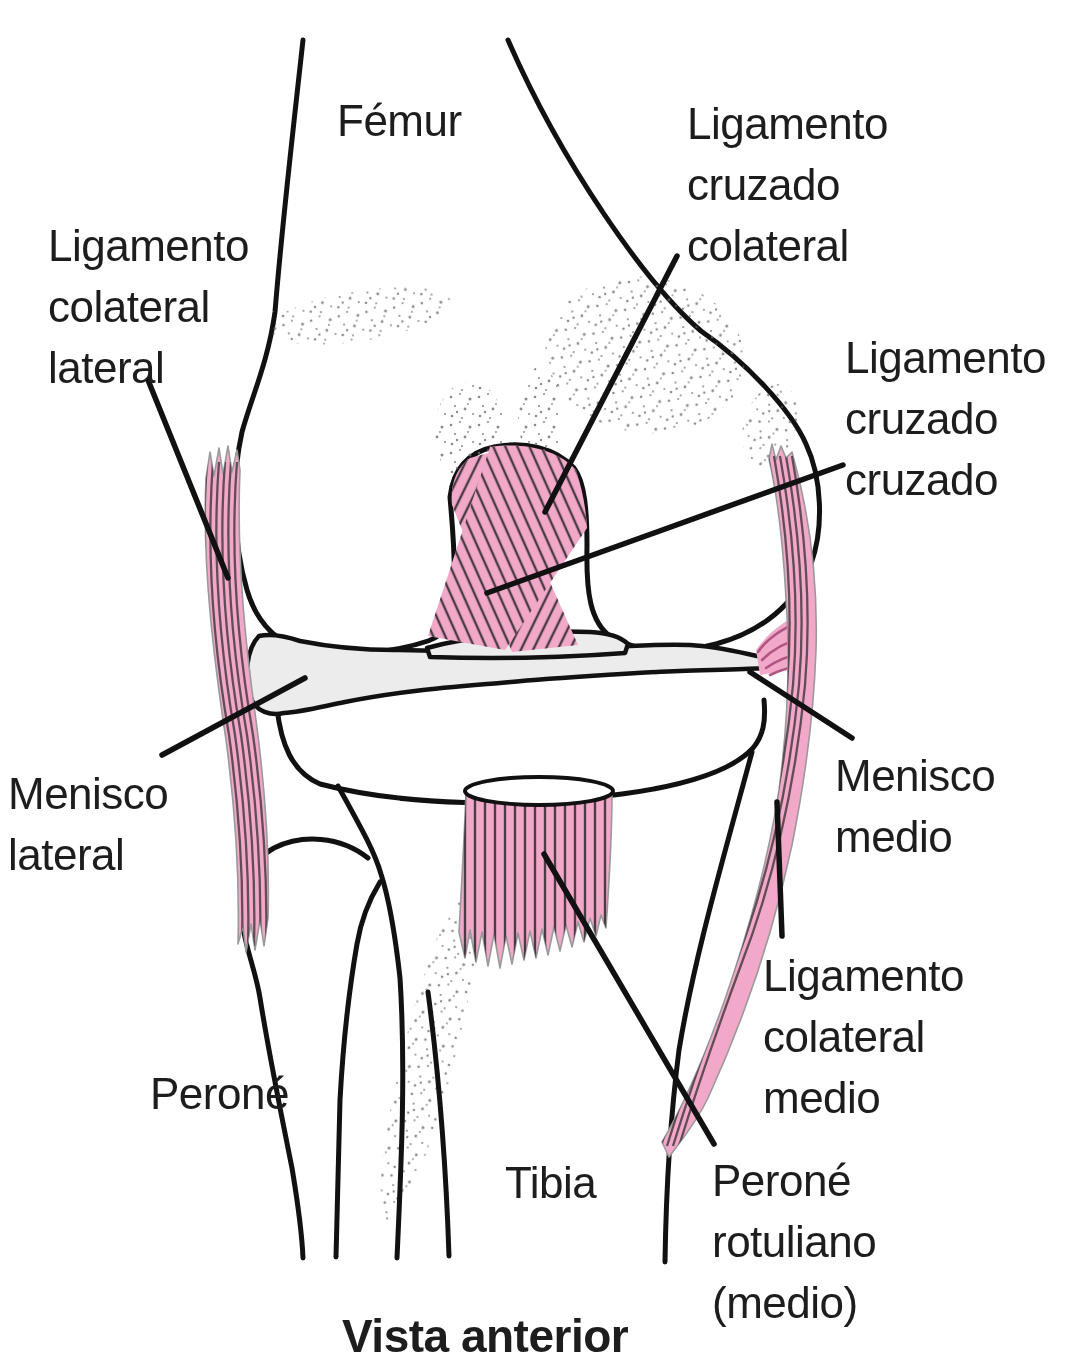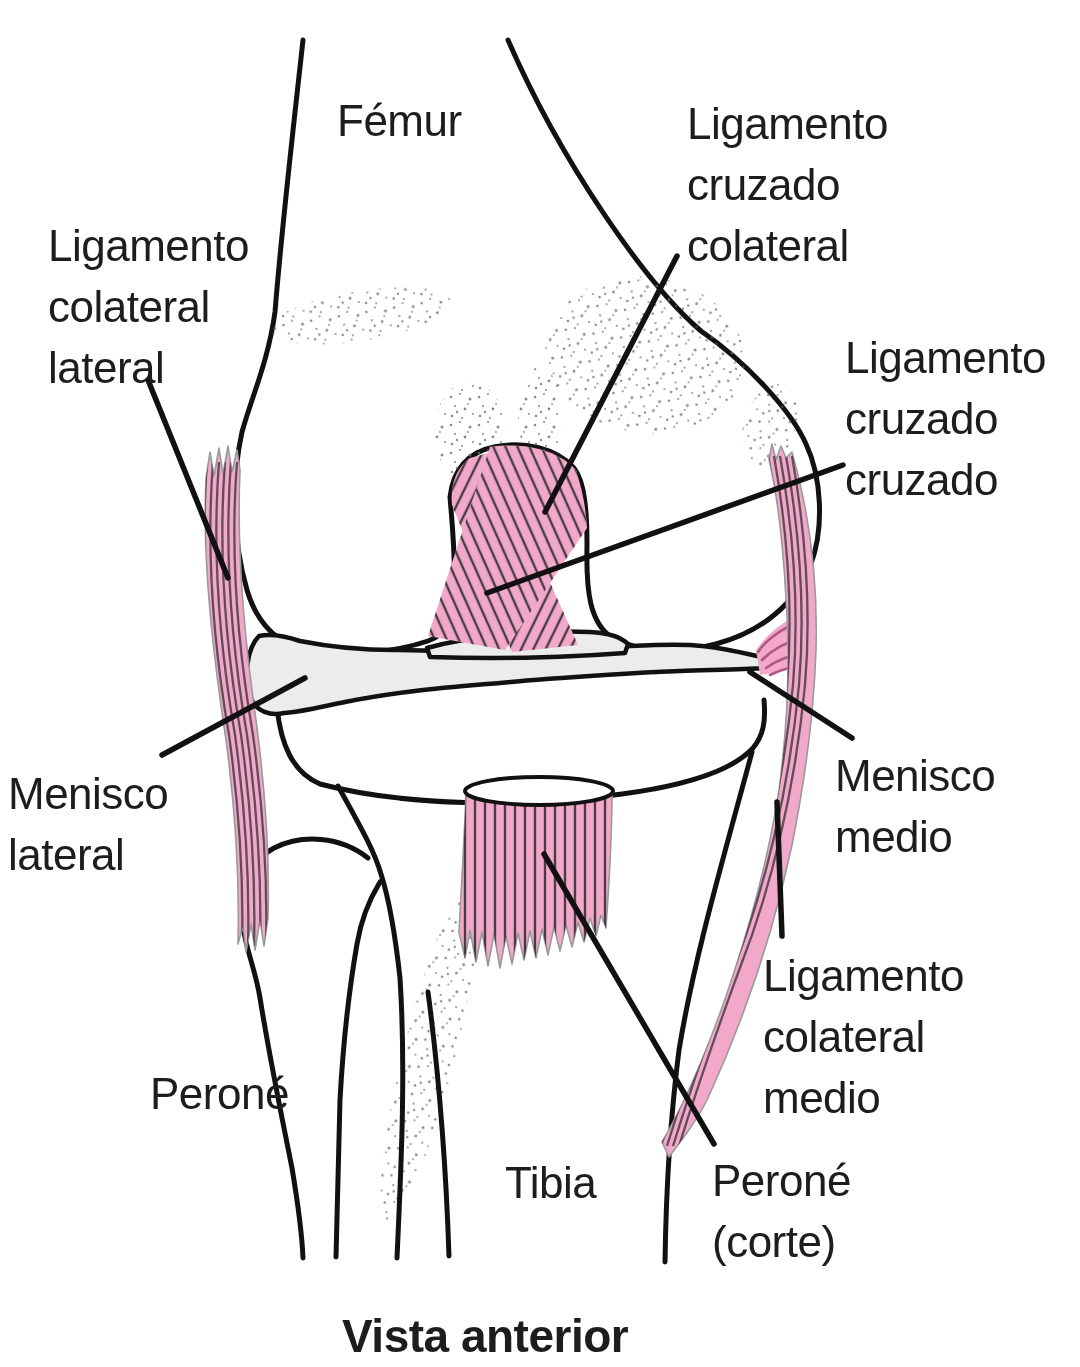--- a/index.html
+++ b/index.html
@@ -231,20 +231,21 @@
   <div class="label" style="left:150px;top:1063px">
     <span class="ln">Peroné</span>
   </div>
 
   <div class="label" style="left:505px;top:1152px">
     <span class="ln">Tibia</span>
   </div>
 
   <div class="label" style="left:712px;top:1150px">
     <span class="ln">Peroné</span>
-    <span class="ln">(corte)</span>
+    <span class="ln">rotuliano</span>
+    <span class="ln">(medio)</span>
   </div>
 
   <div class="label title" style="left:342px;top:1306px">
     <span class="ln">Vista anterior</span>
   </div>
 
 </div>
 
 </body></html>

